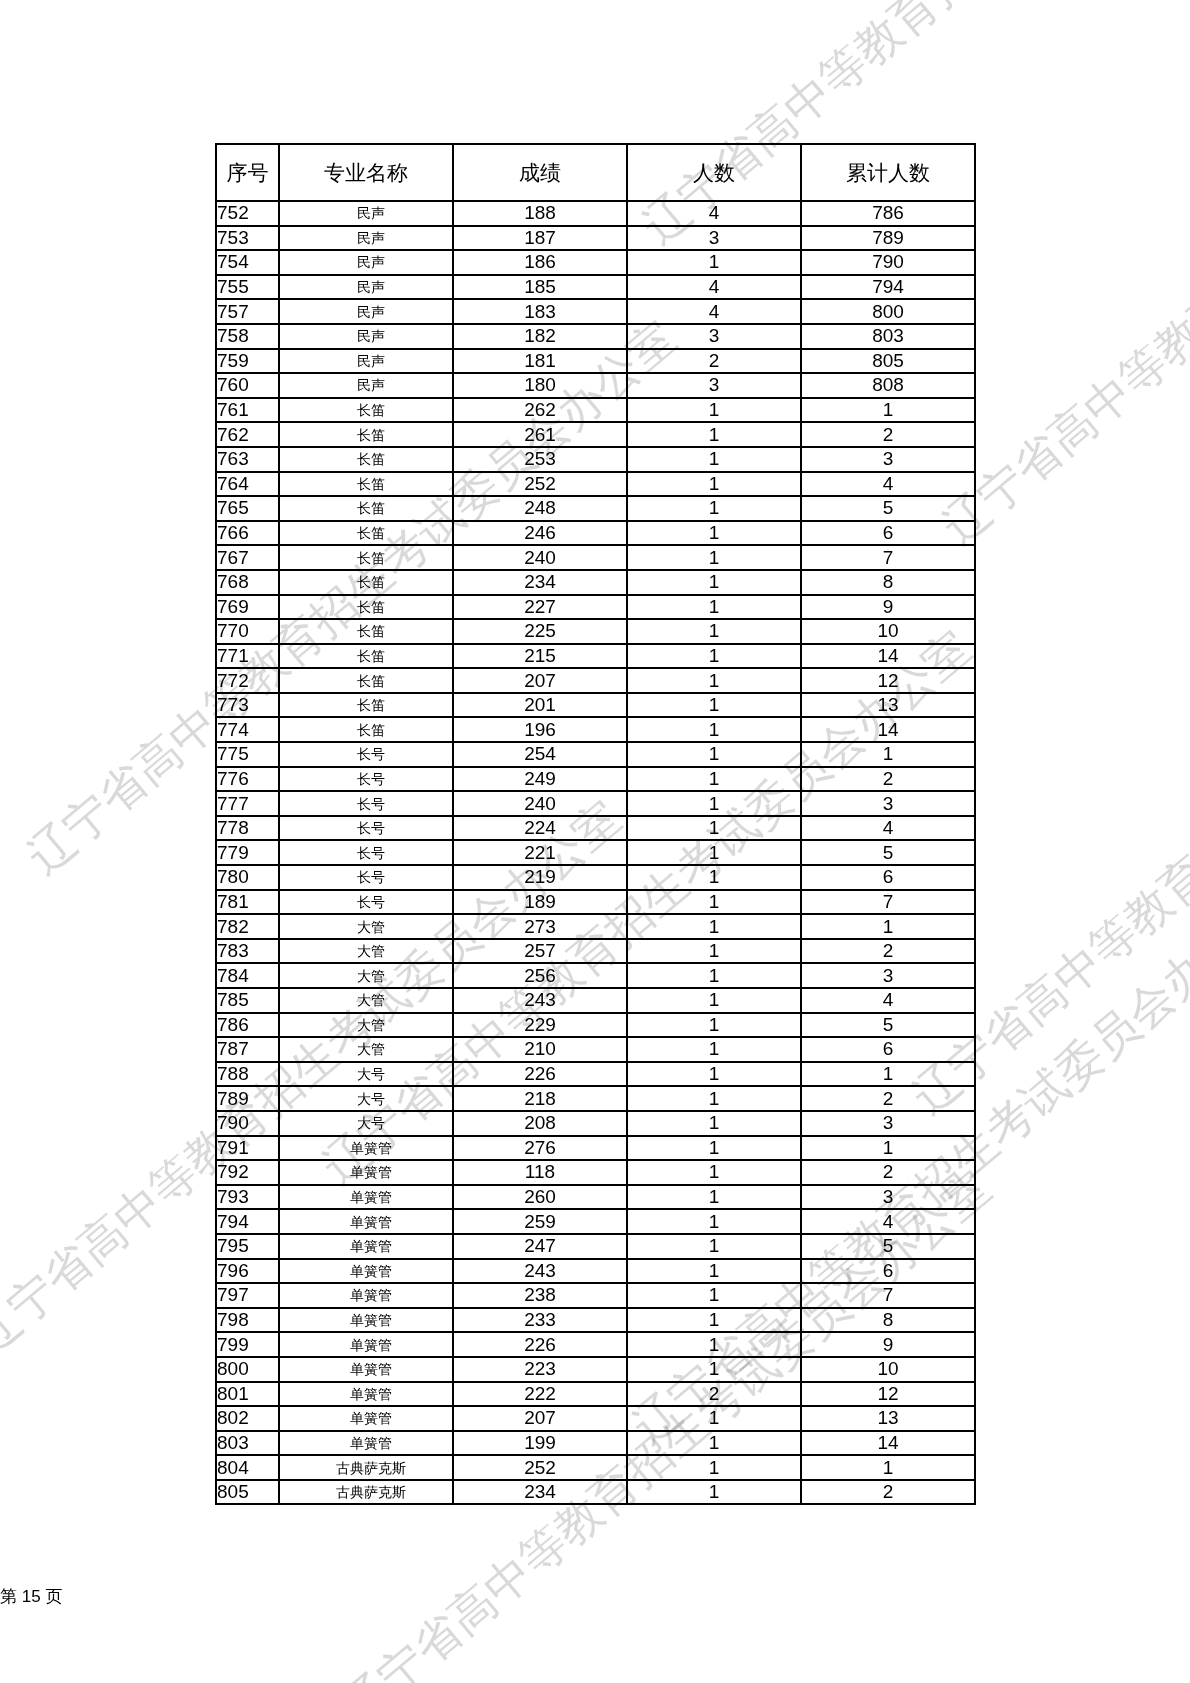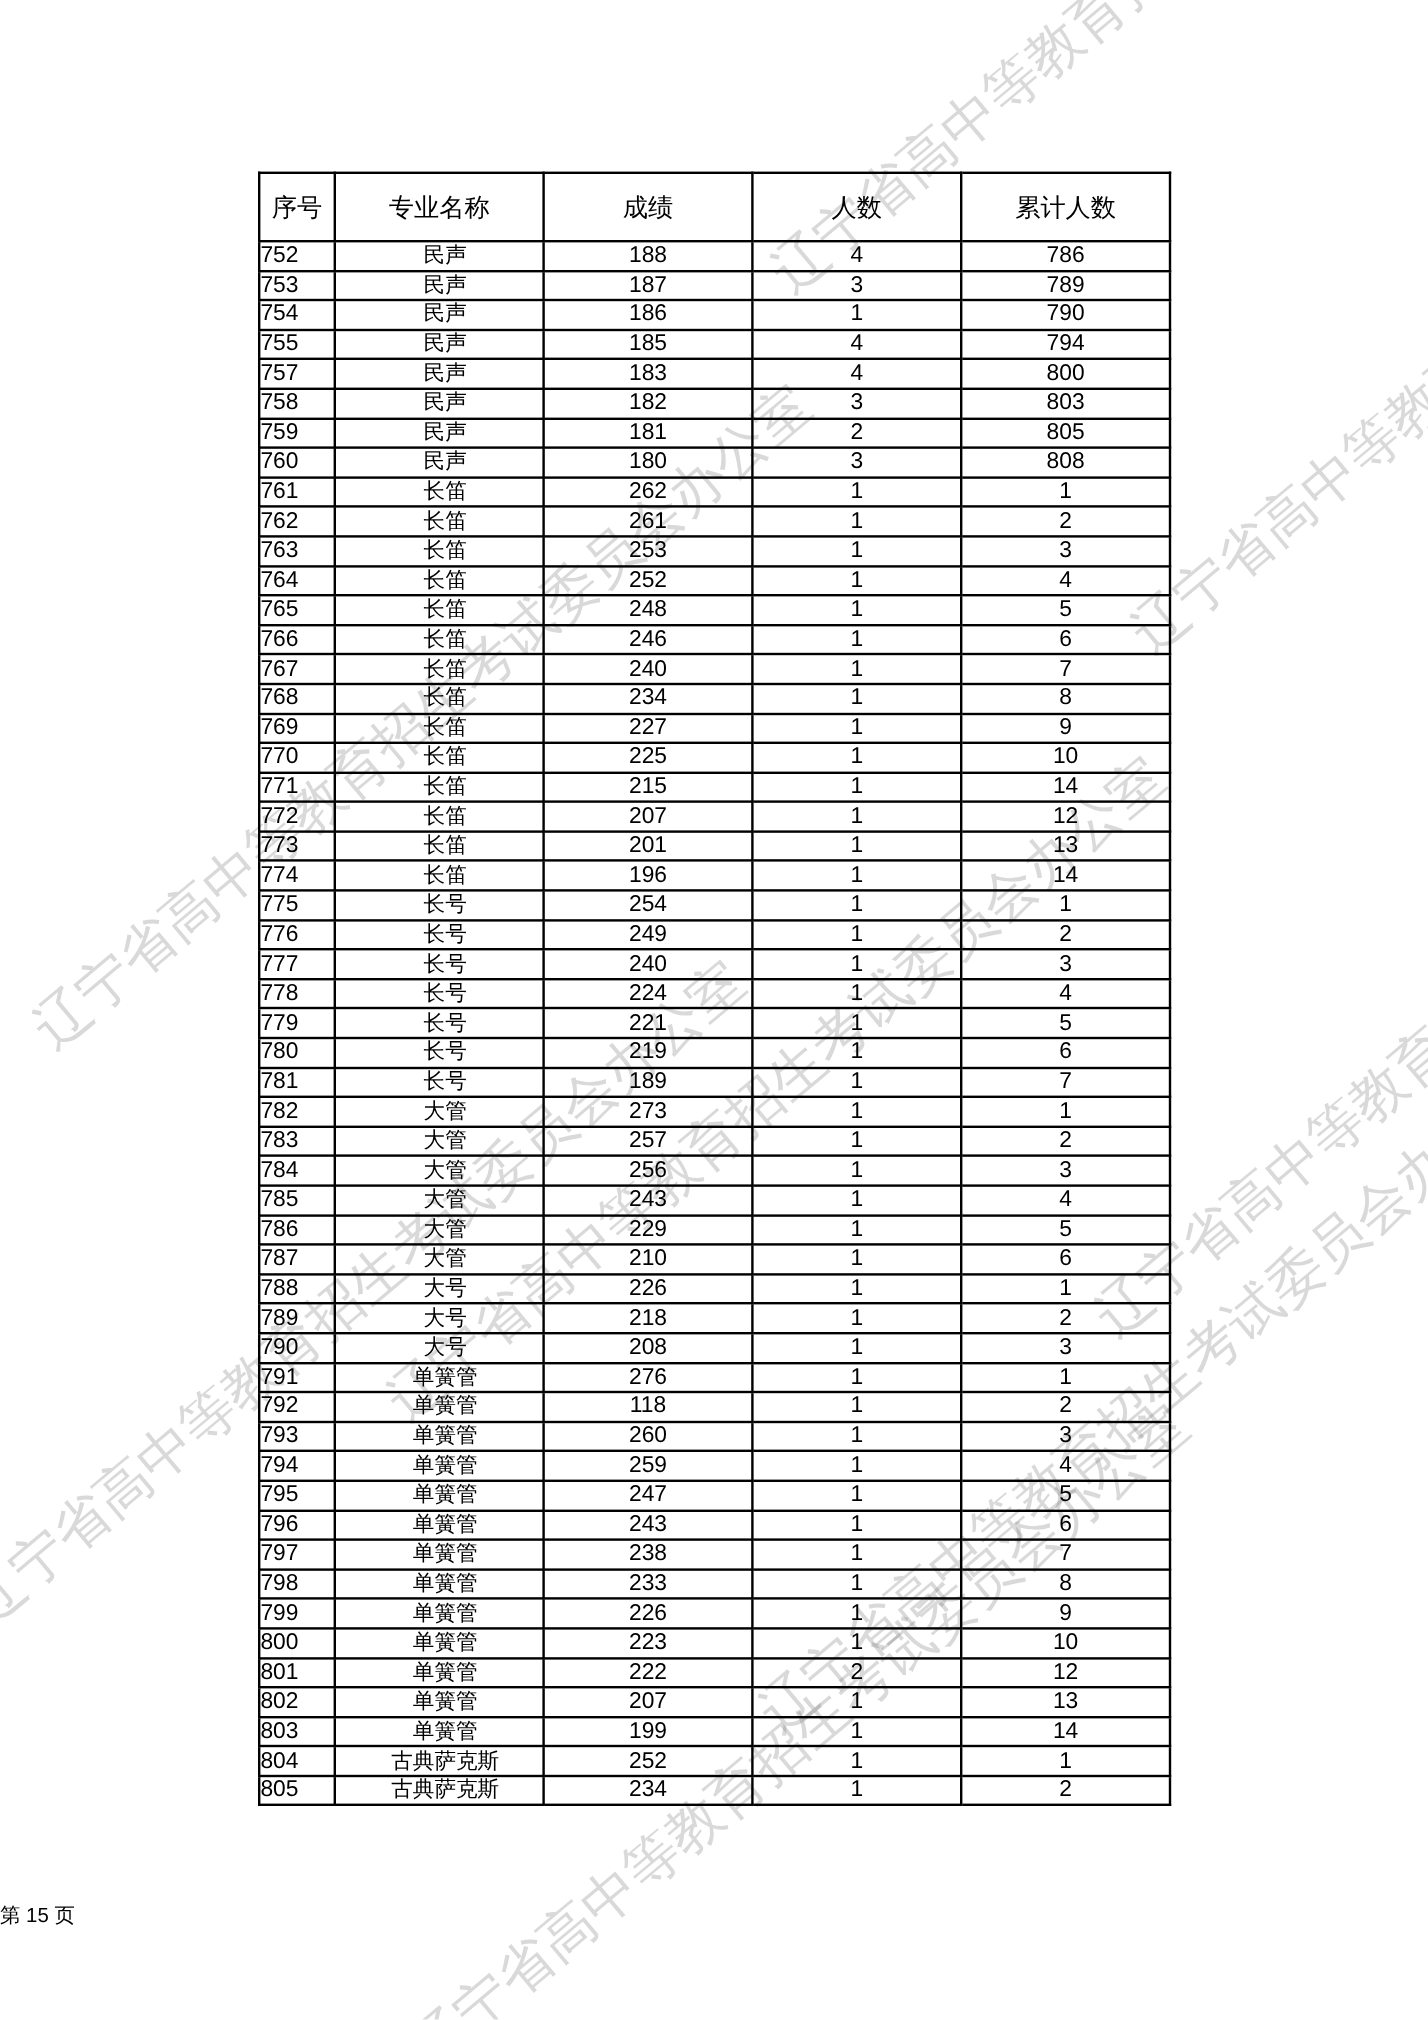--- a/index.html
+++ b/index.html
@@ -2,21 +2,21 @@
 <html><head>
 <meta charset="utf-8">
 <style>
   html,body{margin:0;padding:0;background:#fff;}
   body{width:1190px;height:1683px;position:relative;overflow:hidden;font-family:"Liberation Sans",sans-serif;color:#000;}
   .tbl{position:absolute;left:215px;top:143px;border-collapse:collapse;table-layout:fixed;}
   .tbl th,.tbl td{border:2px solid #000;padding:0;text-align:center;overflow:hidden;white-space:nowrap;}
   .tbl th{height:55px;font-family:"DejaVu Sans",sans-serif;font-weight:normal;font-size:21px;margin-left:18px;}
   .tbl td{height:22.6px;font-size:19px;line-height:22px;}
   .tbl td.c0{text-align:left;}
-  .tbl td.c1{font-family:"DejaVu Serif",serif;font-size:18px;padding-left:10px;}
+  .tbl td.c1{font-family:"DejaVu Serif",serif;font-size:14px;padding-left:10px;}
   .footer{position:absolute;top:1585px;left:0;width:1190px;text-align:left;font-size:17px;}
   .footer .zh{font-family:"DejaVu Sans",sans-serif;}
   .wm{position:absolute;font-family:"DejaVu Sans",sans-serif;font-size:46px;color:rgba(120,120,120,0.28);white-space:nowrap;transform-origin:0 0;pointer-events:none;}
 </style>
 </head>
 <body>
 
 <div>
   <div class="wm" style="left:-40px;top:1320px;transform:rotate(-40deg);">辽宁省高中等教育招生考试委员会办公室</div>
   <div class="wm" style="left:15px;top:840px;transform:rotate(-40deg);">辽宁省高中等教育招生考试委员会办公室</div>

